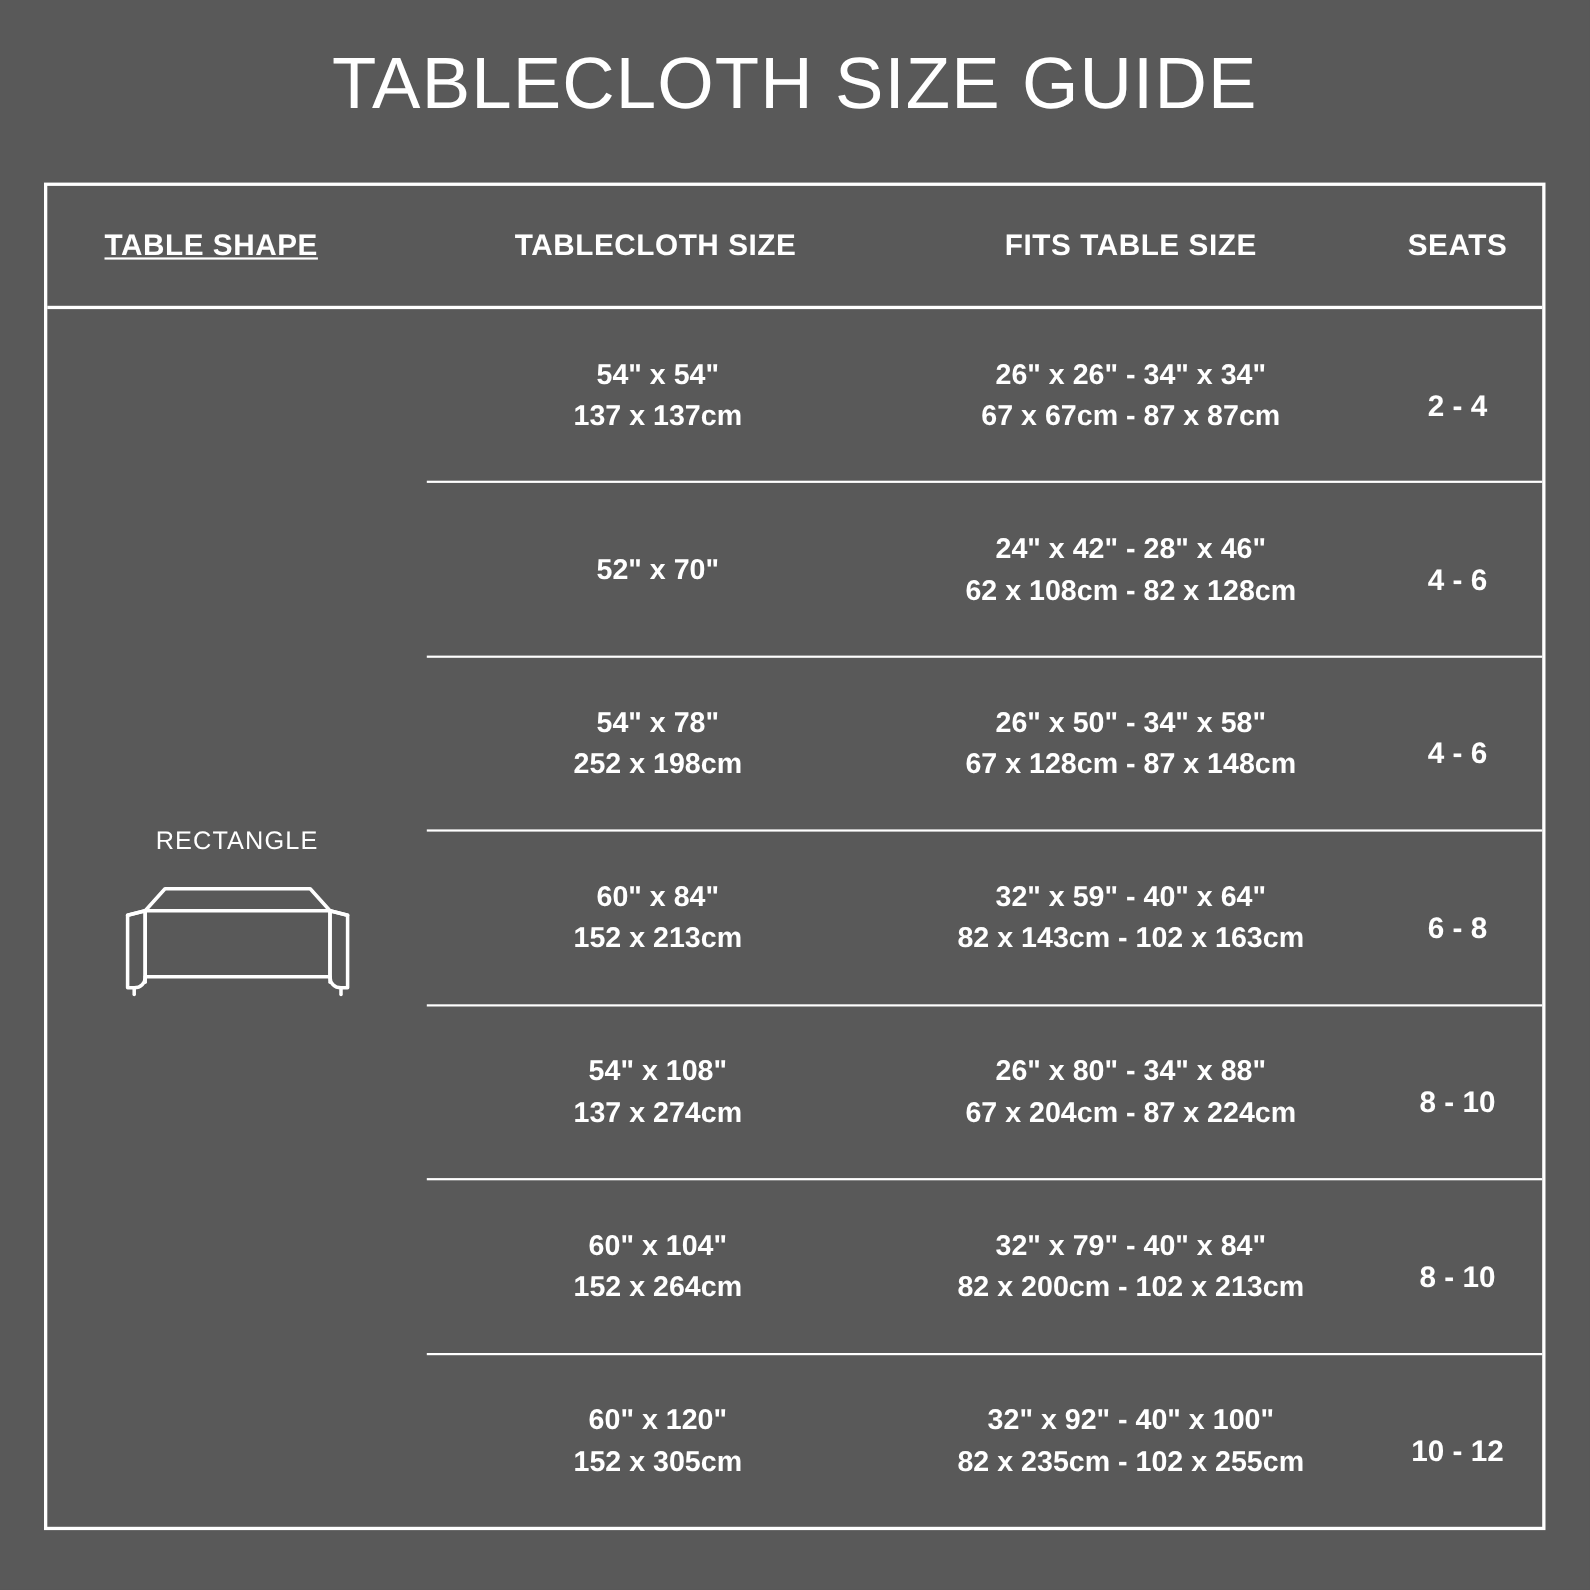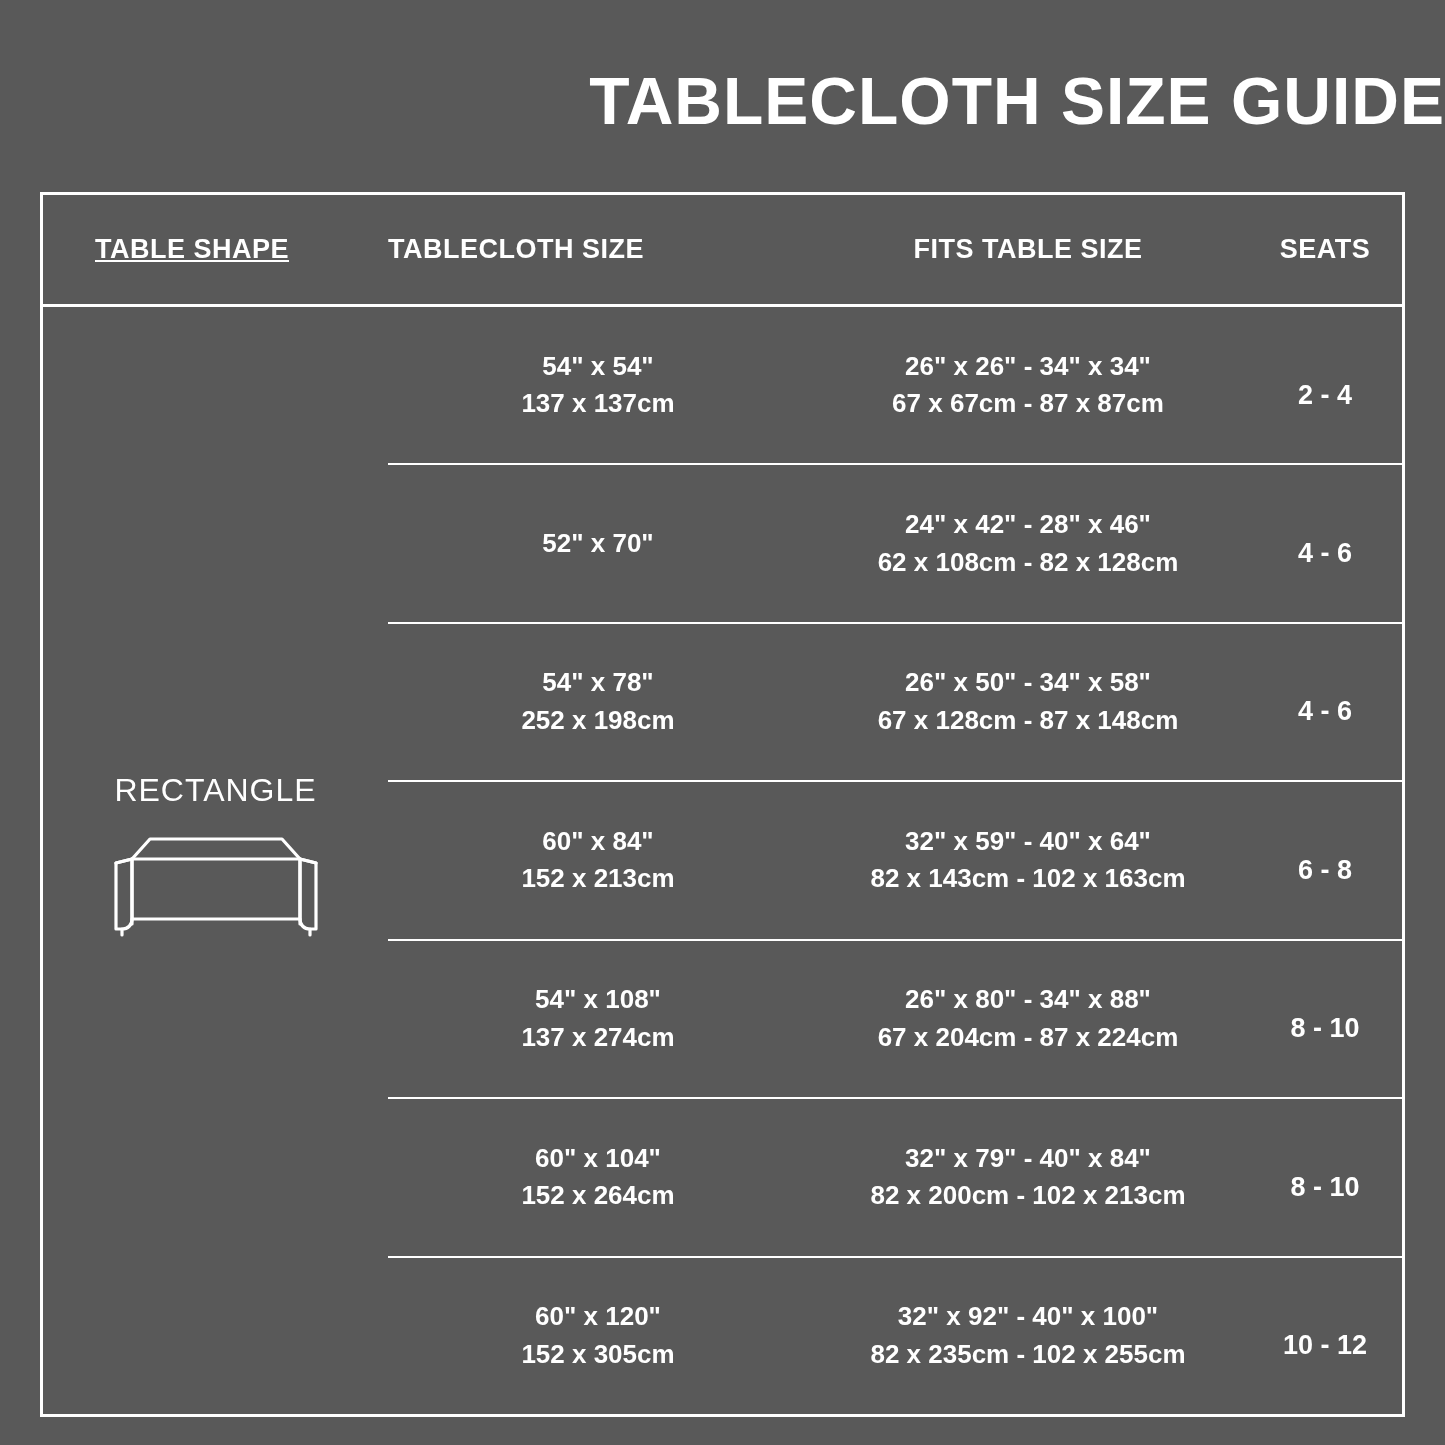--- a/index.html
+++ b/index.html
@@ -15,29 +15,28 @@
     color: #ffffff;
     overflow: hidden;
   }
   .page {
     position: relative;
     width: 1445px;
     height: 1445px;
     padding: 0;
   }
   .title {
-    text-align: right;
+    text-align: center;
     font-size: 66px;
-    font-weight: bold;
+    font-weight: normal;
     letter-spacing: 1px;
     line-height: 1;
     padding-top: 42px;
     padding-bottom: 0;
     text-transform: uppercase;
-    margin-top: 26px;
   }
   .table-wrap {
     position: absolute;
     left: 40px;
     top: 166px;
     width: 1365px;
     height: 1225px;
     border: 3px solid #ffffff;
   }
   .thead {
@@ -50,37 +49,37 @@
   .col-size  { width: 420px; }
   .col-fits  { width: 440px; }
   .col-seats { width: 154px; }
 
   .thead .cell {
     font-size: 27px;
     font-weight: bold;
     letter-spacing: 0.5px;
   }
   .thead .col-shape { padding-left: 52px; text-decoration: underline; }
-  .thead .col-size  { text-align: left; padding-right: 4px; }
+  .thead .col-size  { text-align: center; padding-right: 4px; }
   .thead .col-fits  { text-align: center; }
   .thead .col-seats { text-align: center; }
 
   .tbody {
     display: flex;
     height: calc(100% - 112px);
   }
   .shape-cell {
     width: 345px;
     display: flex;
     flex-direction: column;
     align-items: center;
     justify-content: center;
   }
   .shape-label {
-    font-size: 32px;
+    font-size: 23px;
     letter-spacing: 1px;
     margin-bottom: 20px;
   }
   .rows {
     flex: 1;
     display: flex;
     flex-direction: column;
   }
   .row {
     flex: 1;

